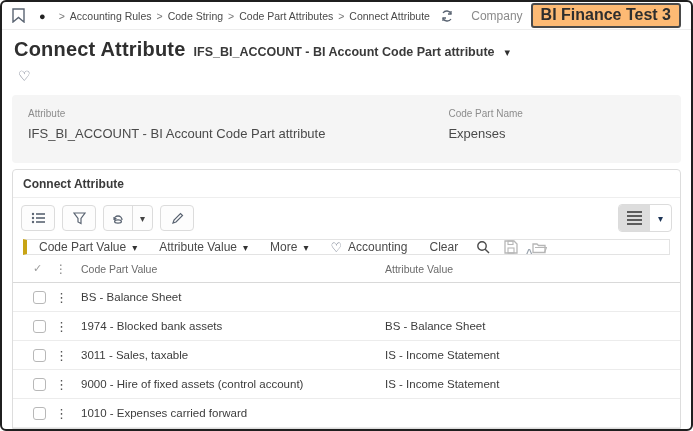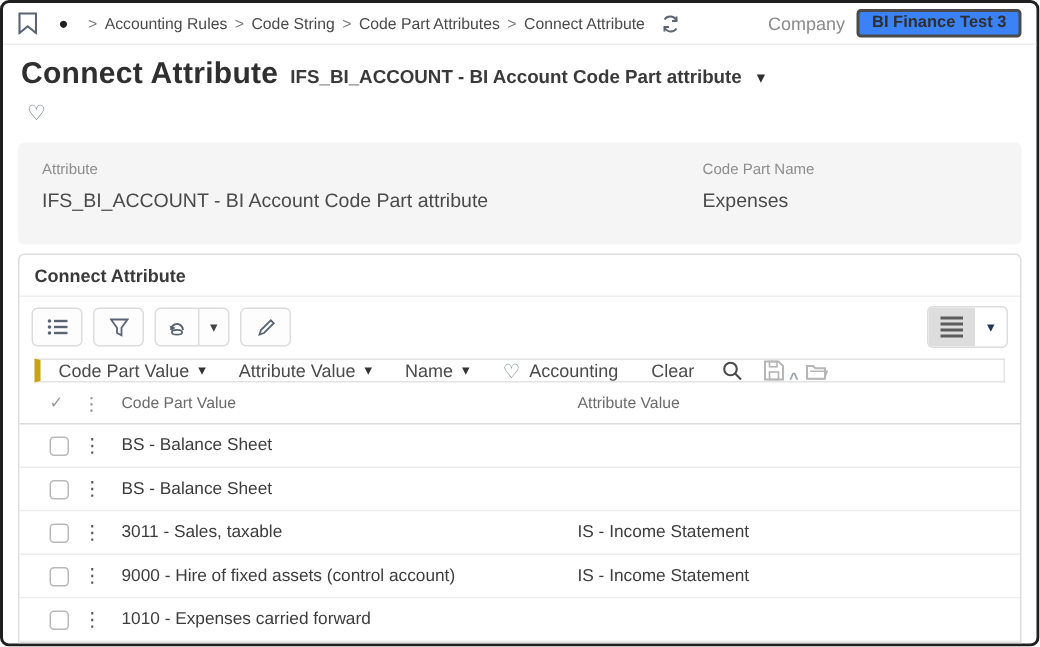--- a/index.html
+++ b/index.html
@@ -17,33 +17,33 @@
   }
   .topbar .bookmark { width:13px; height:15px; margin-right:14px; cursor:pointer; }
   .topbar .dot { color:#222; font-size:11px; margin-right:8px; }
   .crumb-sep { margin:0 5px; color:#777; }
   .crumb { color:#4a4a4a; cursor:pointer; white-space:nowrap; }
   .refresh { width:14px; height:14px; margin-left:10px; cursor:pointer; }
   .topbar-right { margin-left:auto; display:flex; align-items:center; }
   .company-label { color:#8a8a8a; font-size:12px; margin-right:8px; }
   .company-badge {
     border:2px solid #4a4a4a; border-radius:3px; padding:1px 8px 2px;
-    font-size:11px; font-weight:bold; color:#2e2e2e; background:#3b82f6; cursor:pointer;
+    font-size:16px; font-weight:bold; color:#2e2e2e; background:#fdba74; cursor:pointer;
   }
   
   .page-header { padding:8px 12px 0; display:flex; align-items:baseline; }
   .page-title { font-size:20px; font-weight:bold; color:#2f2f2f; letter-spacing:.2px; }
   .page-subtitle { font-size:12.5px; font-weight:bold; color:#3a3a3a; margin-left:8px; }
   .subtitle-caret { font-size:11px; color:#2f2f2f; margin-left:10px; cursor:pointer; }
   .fav-row { padding:6px 0 0 16px; height:24px; }
   .heart { font-size:14px; color:#6e7687; cursor:pointer; line-height:1; }
   
   .card {
     margin:10px 10px 0; height:72px; background:#f5f5f5; border-radius:4px;
-    padding:13px 16px; display:flex;gap:20px;
+    padding:13px 16px; display:flex;
   }
   .field { display:flex; flex-direction:column; }
   .field-attribute { width:66%; }
   .f-label { font-size:10px; color:#8d8d8d; margin-bottom:7px; }
   .f-value { font-size:13px; color:#4a4a4a; }
   
   .section {
     margin:6px 10px 0; border:1px solid #ddd; border-radius:4px 4px 0 0;
     background:#fff; flex:1 1 auto; display:flex; flex-direction:column; overflow:hidden;
     position:relative;
@@ -216,21 +216,21 @@
     <div class="filterbar">
       <span class="chip">
         <span>Code Part Value</span>
         <span class="caret">▾</span>
       </span>
       <span class="chip">
         <span>Attribute Value</span>
         <span class="caret">▾</span>
       </span>
       <span class="chip">
-        <span>Name</span>
+        <span>More</span>
         <span class="caret">▾</span>
       </span>
       <span class="fav-chip">
         <span class="heart">♡</span>
         <span>Accounting</span>
       </span>
       <span class="clear-link">Clear</span>
       <span class="fb-icon">
         <svg width="14" height="14" viewBox="0 0 14 14">
           <circle cx="6" cy="6" r="4.2" fill="none" stroke="#4a4a4a" stroke-width="1.4"></circle>
@@ -266,20 +266,21 @@
             <span class="checkbox"></span>
           </span>
         <span class="c-kebab row-kebab">⋮</span>
         <span class="c-col2">BS - Balance Sheet</span>
       </div>
       <div class="trow">
         <span class="c-check">
             <span class="checkbox"></span>
           </span>
         <span class="c-kebab row-kebab">⋮</span>
+        <span class="c-col1">1974 - Blocked bank assets</span>
         <span class="c-col2">BS - Balance Sheet</span>
       </div>
       <div class="trow">
         <span class="c-check">
             <span class="checkbox"></span>
           </span>
         <span class="c-kebab row-kebab">⋮</span>
         <span class="c-col1">3011 - Sales, taxable</span>
         <span class="c-col2">IS - Income Statement</span>
       </div>

